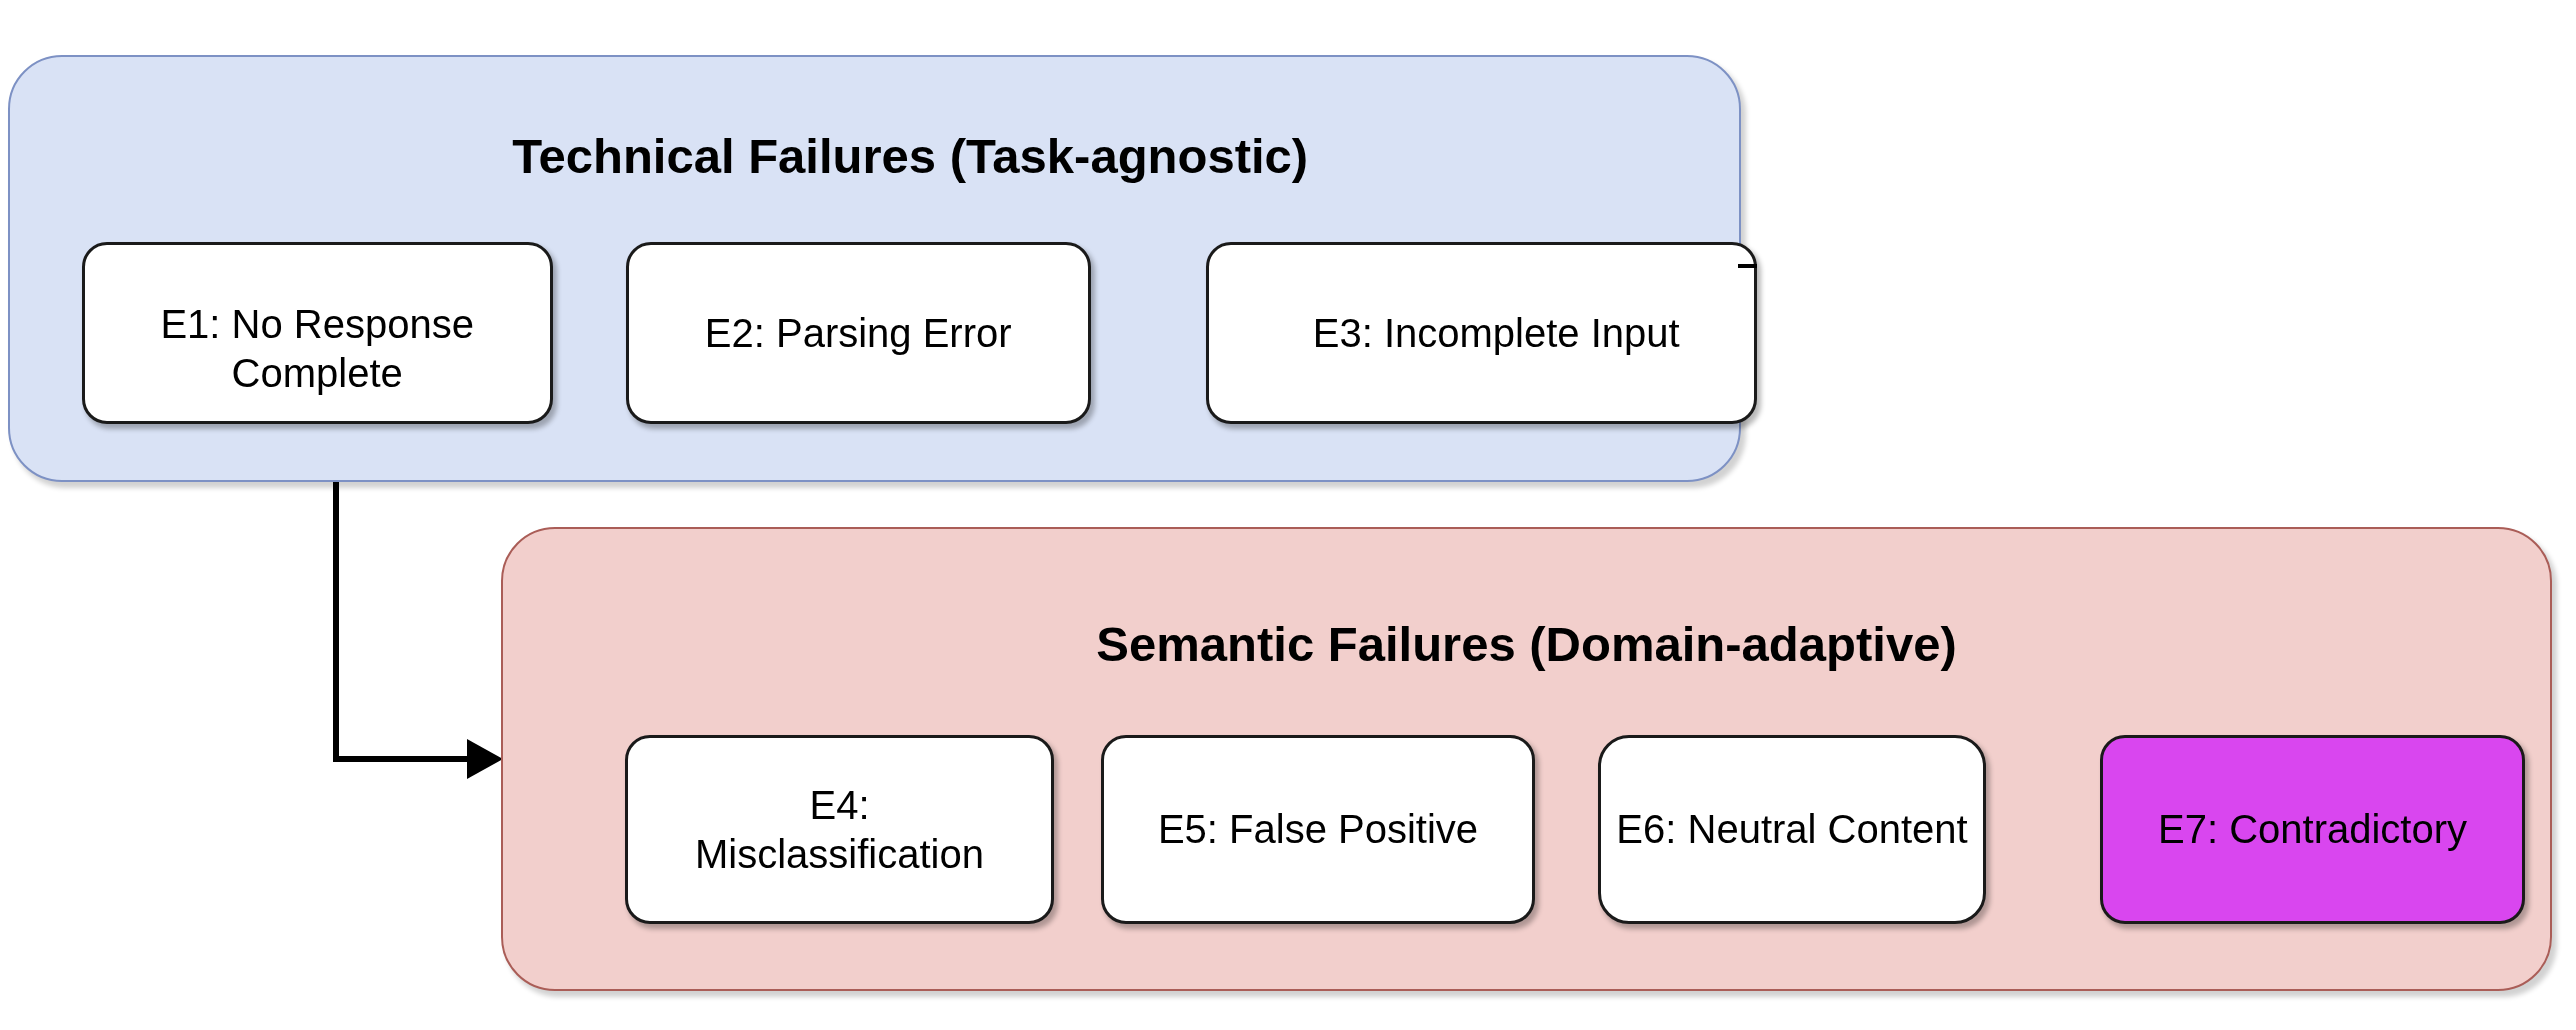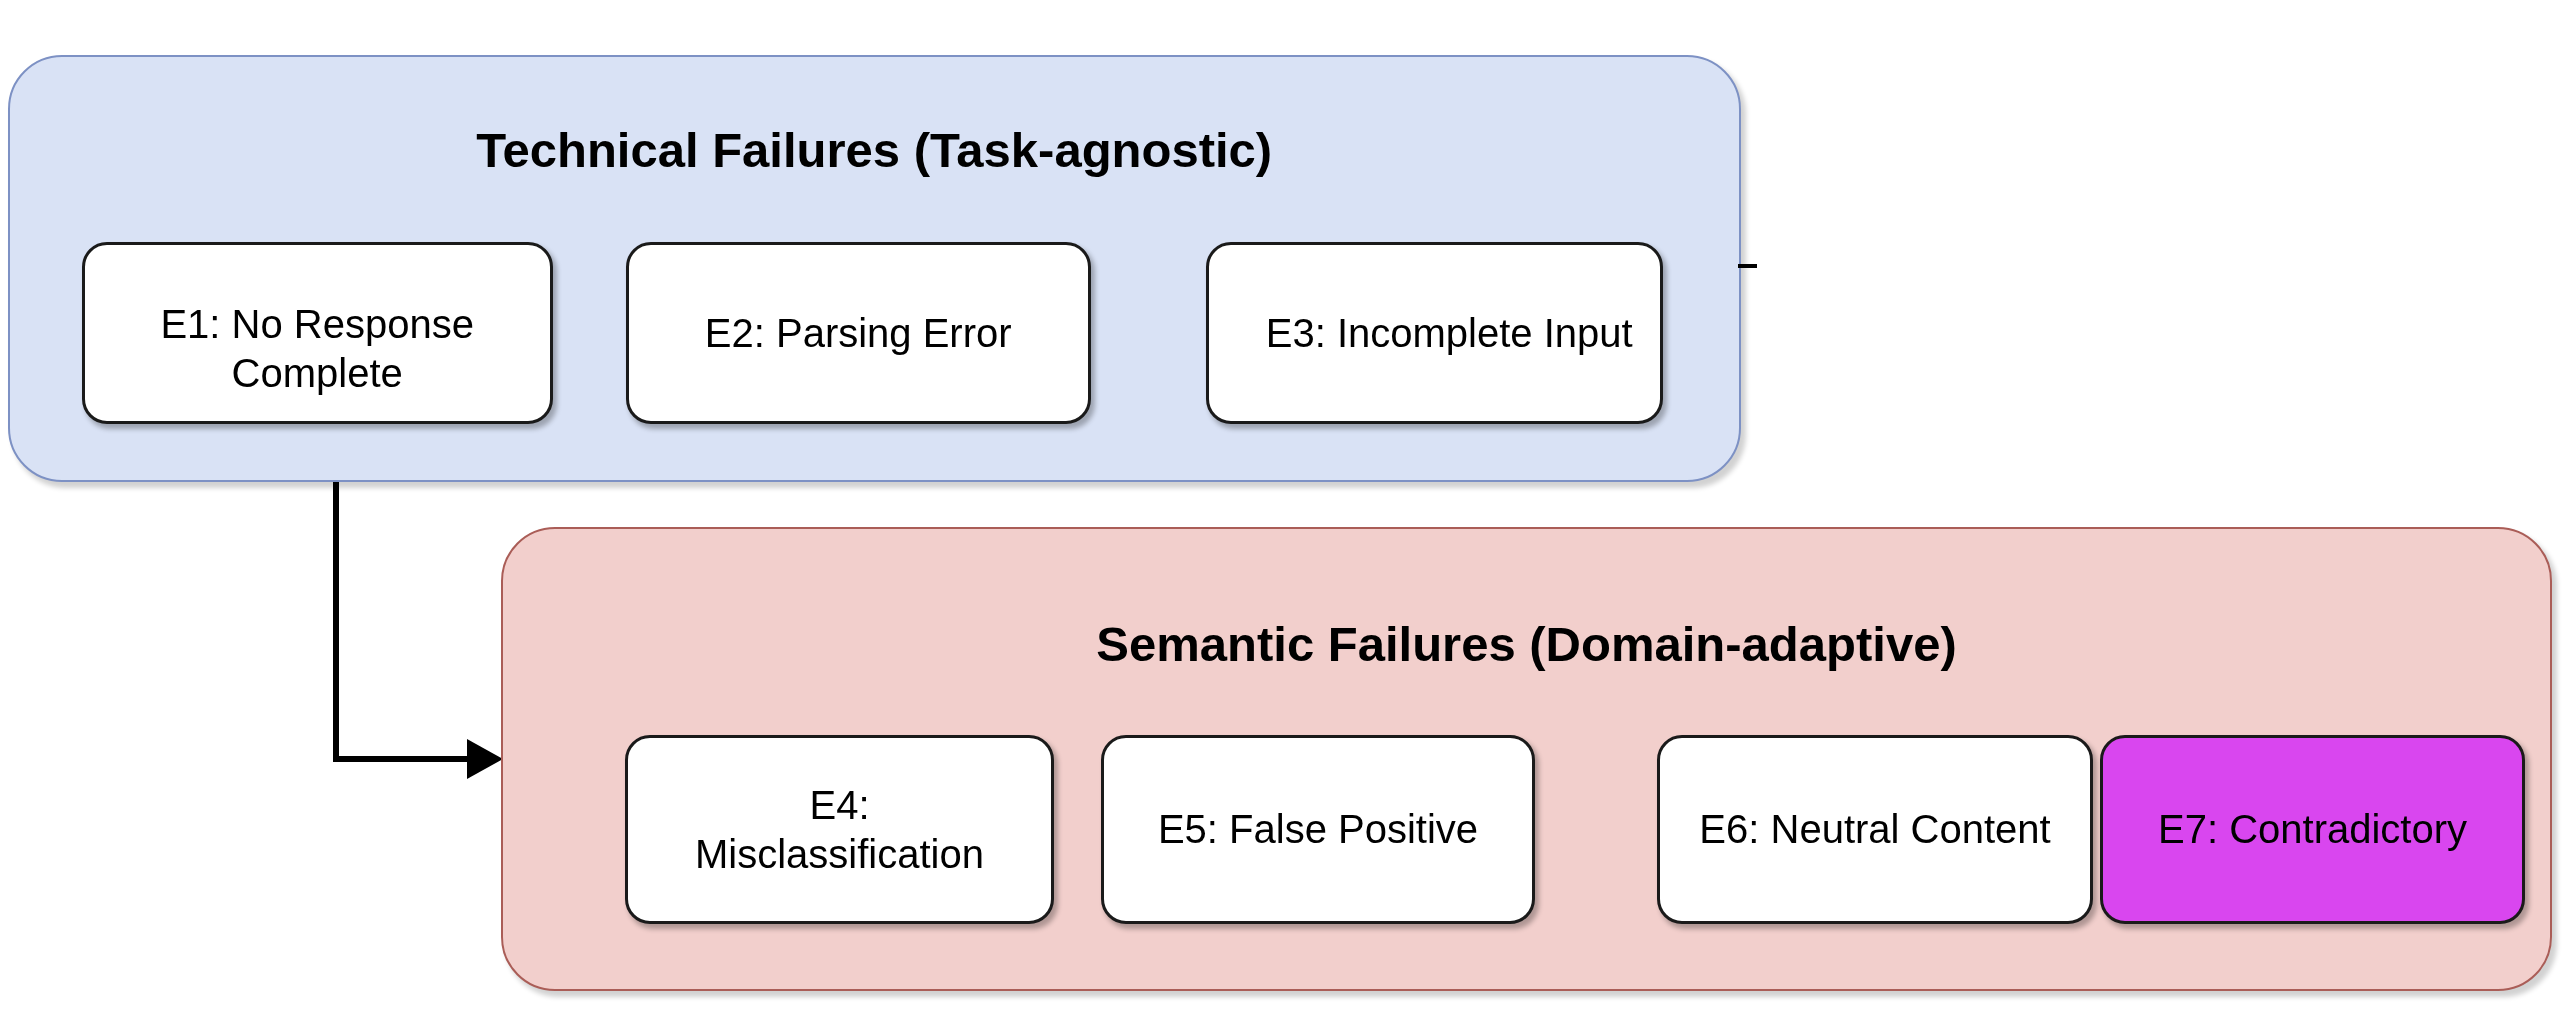--- a/index.html
+++ b/index.html
@@ -17,38 +17,38 @@
     box-sizing:border-box;
     box-shadow:4.8px 5.8px 5.8px rgba(0,0,0,0.18);
   }
   .group.blue{left:7.7px;top:55px;width:1733px;height:427px;}
   .group.red{left:501px;top:527px;width:2051px;height:464px;}
   .group-title{
     position:absolute;left:0;width:100%;
     margin:0;text-align:center;
     font-size:49px;line-height:60px;font-weight:700;
   }
-  .group.blue .group-title{top:63px;}
+  .group.blue .group-title{top:69px;margin-left:36px;}
   .group.red  .group-title{top:85px;}
   .node{
     position:absolute;
     border:3.8px solid;
     border-radius:25px;
     box-sizing:border-box;
     display:flex;align-items:center;justify-content:center;
     box-shadow:3.8px 4.8px 4.8px rgba(0,0,0,0.28);
   }
   .group.blue .node{top:185px;height:182px;}
   .group.red  .node{top:206px;height:189px;}
   #node-e1{left:72px;width:471px;}
   #node-e2{left:616px;width:465px;}
-  #node-e3{left:1196px;width:457px;padding-left:30px;}
+  #node-e3{left:1196px;width:551px;padding-left:30px;}
   #node-e4{left:122px;width:429px;}
   #node-e5{left:598px;width:434px;}
-  #node-e6{left:1154px;width:436px;}
+  #node-e6{left:1095px;width:388px;border-radius:31px;}
   #node-e7{left:1597px;width:425px;}
   .node-label{
     font-size:40px;line-height:1.22;
     text-align:center;
     white-space:pre-line;
     padding:0 9.6px;
   }
   
   #arrow-v{position:absolute;left:333px;top:482px;width:5.8px;height:279px;}
   #arrow-h{position:absolute;left:333px;top:756px;width:136px;height:5.8px;}

